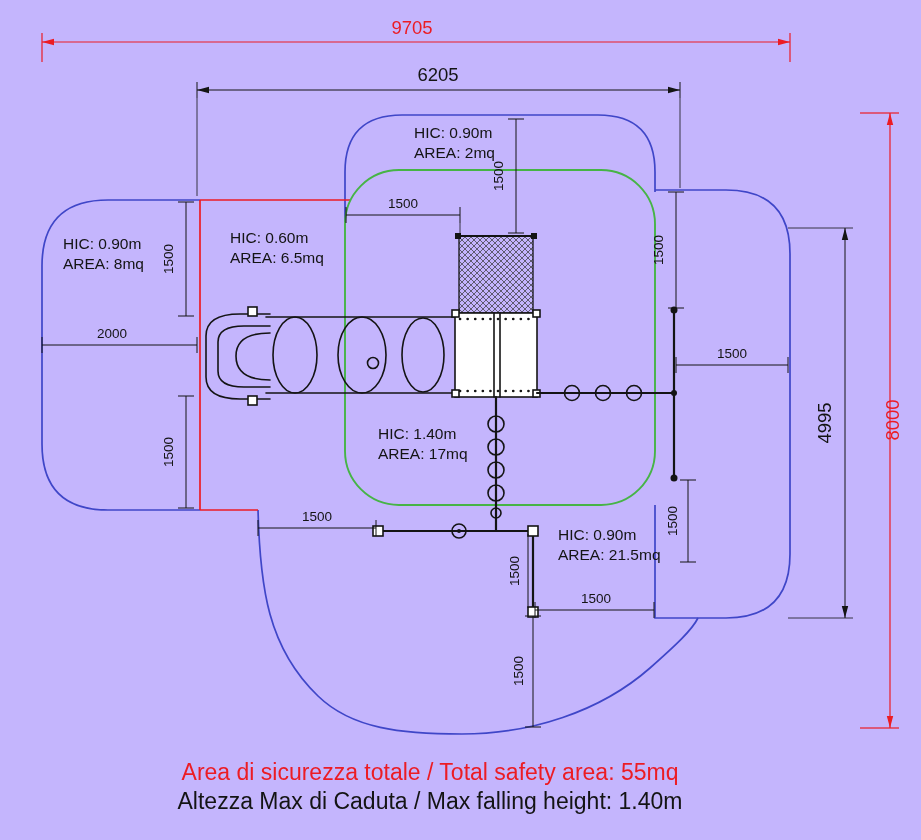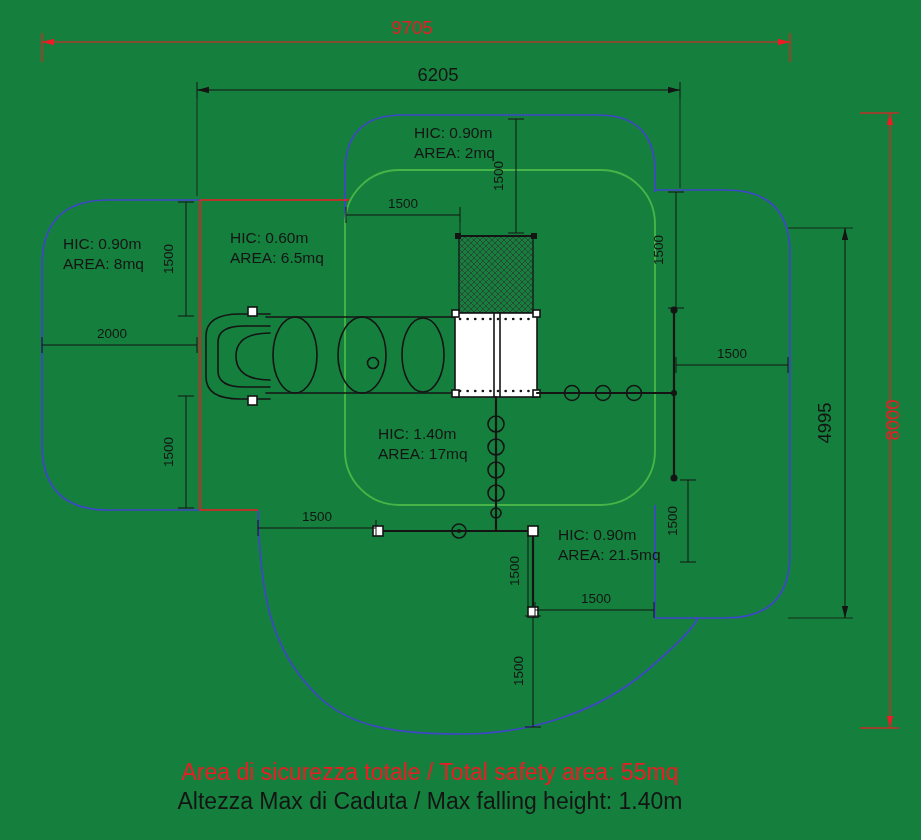--- a/index.html
+++ b/index.html
@@ -1,19 +1,19 @@
 <!DOCTYPE html>
 <html style="--red: #ec1c24; --blue: #3f46c8; --green: #46b446; --ink: #141414;"><head>
 <meta charset="utf-8">
 <style>
   :root{
     --red:#ec1c24; --blue:#3f46c8; --green:#46b446; --ink:#141414;
   }
   html,body{margin:0;padding:0;background:#fff;}
-  .page{position:relative;width:921px;height:840px;background:#15803d;overflow:hidden;
+  .page{position:relative;width:921px;height:840px;background:#c4b5fd;overflow:hidden;
         font-family:"Liberation Sans",sans-serif;}
   svg{display:block;}
   svg text{font-family:"Liberation Sans",sans-serif;fill:var(--ink);}
   
   .bl{stroke:var(--blue);fill:none;stroke-width:1.7;}
   .rl{stroke:var(--red);fill:none;stroke-width:1.7;}
   .gl{stroke:var(--green);fill:none;stroke-width:1.9;}
   
   .dim{stroke:var(--ink);stroke-width:1;fill:none;}
   .dime{stroke:var(--ink);stroke-width:.8;fill:none;}

